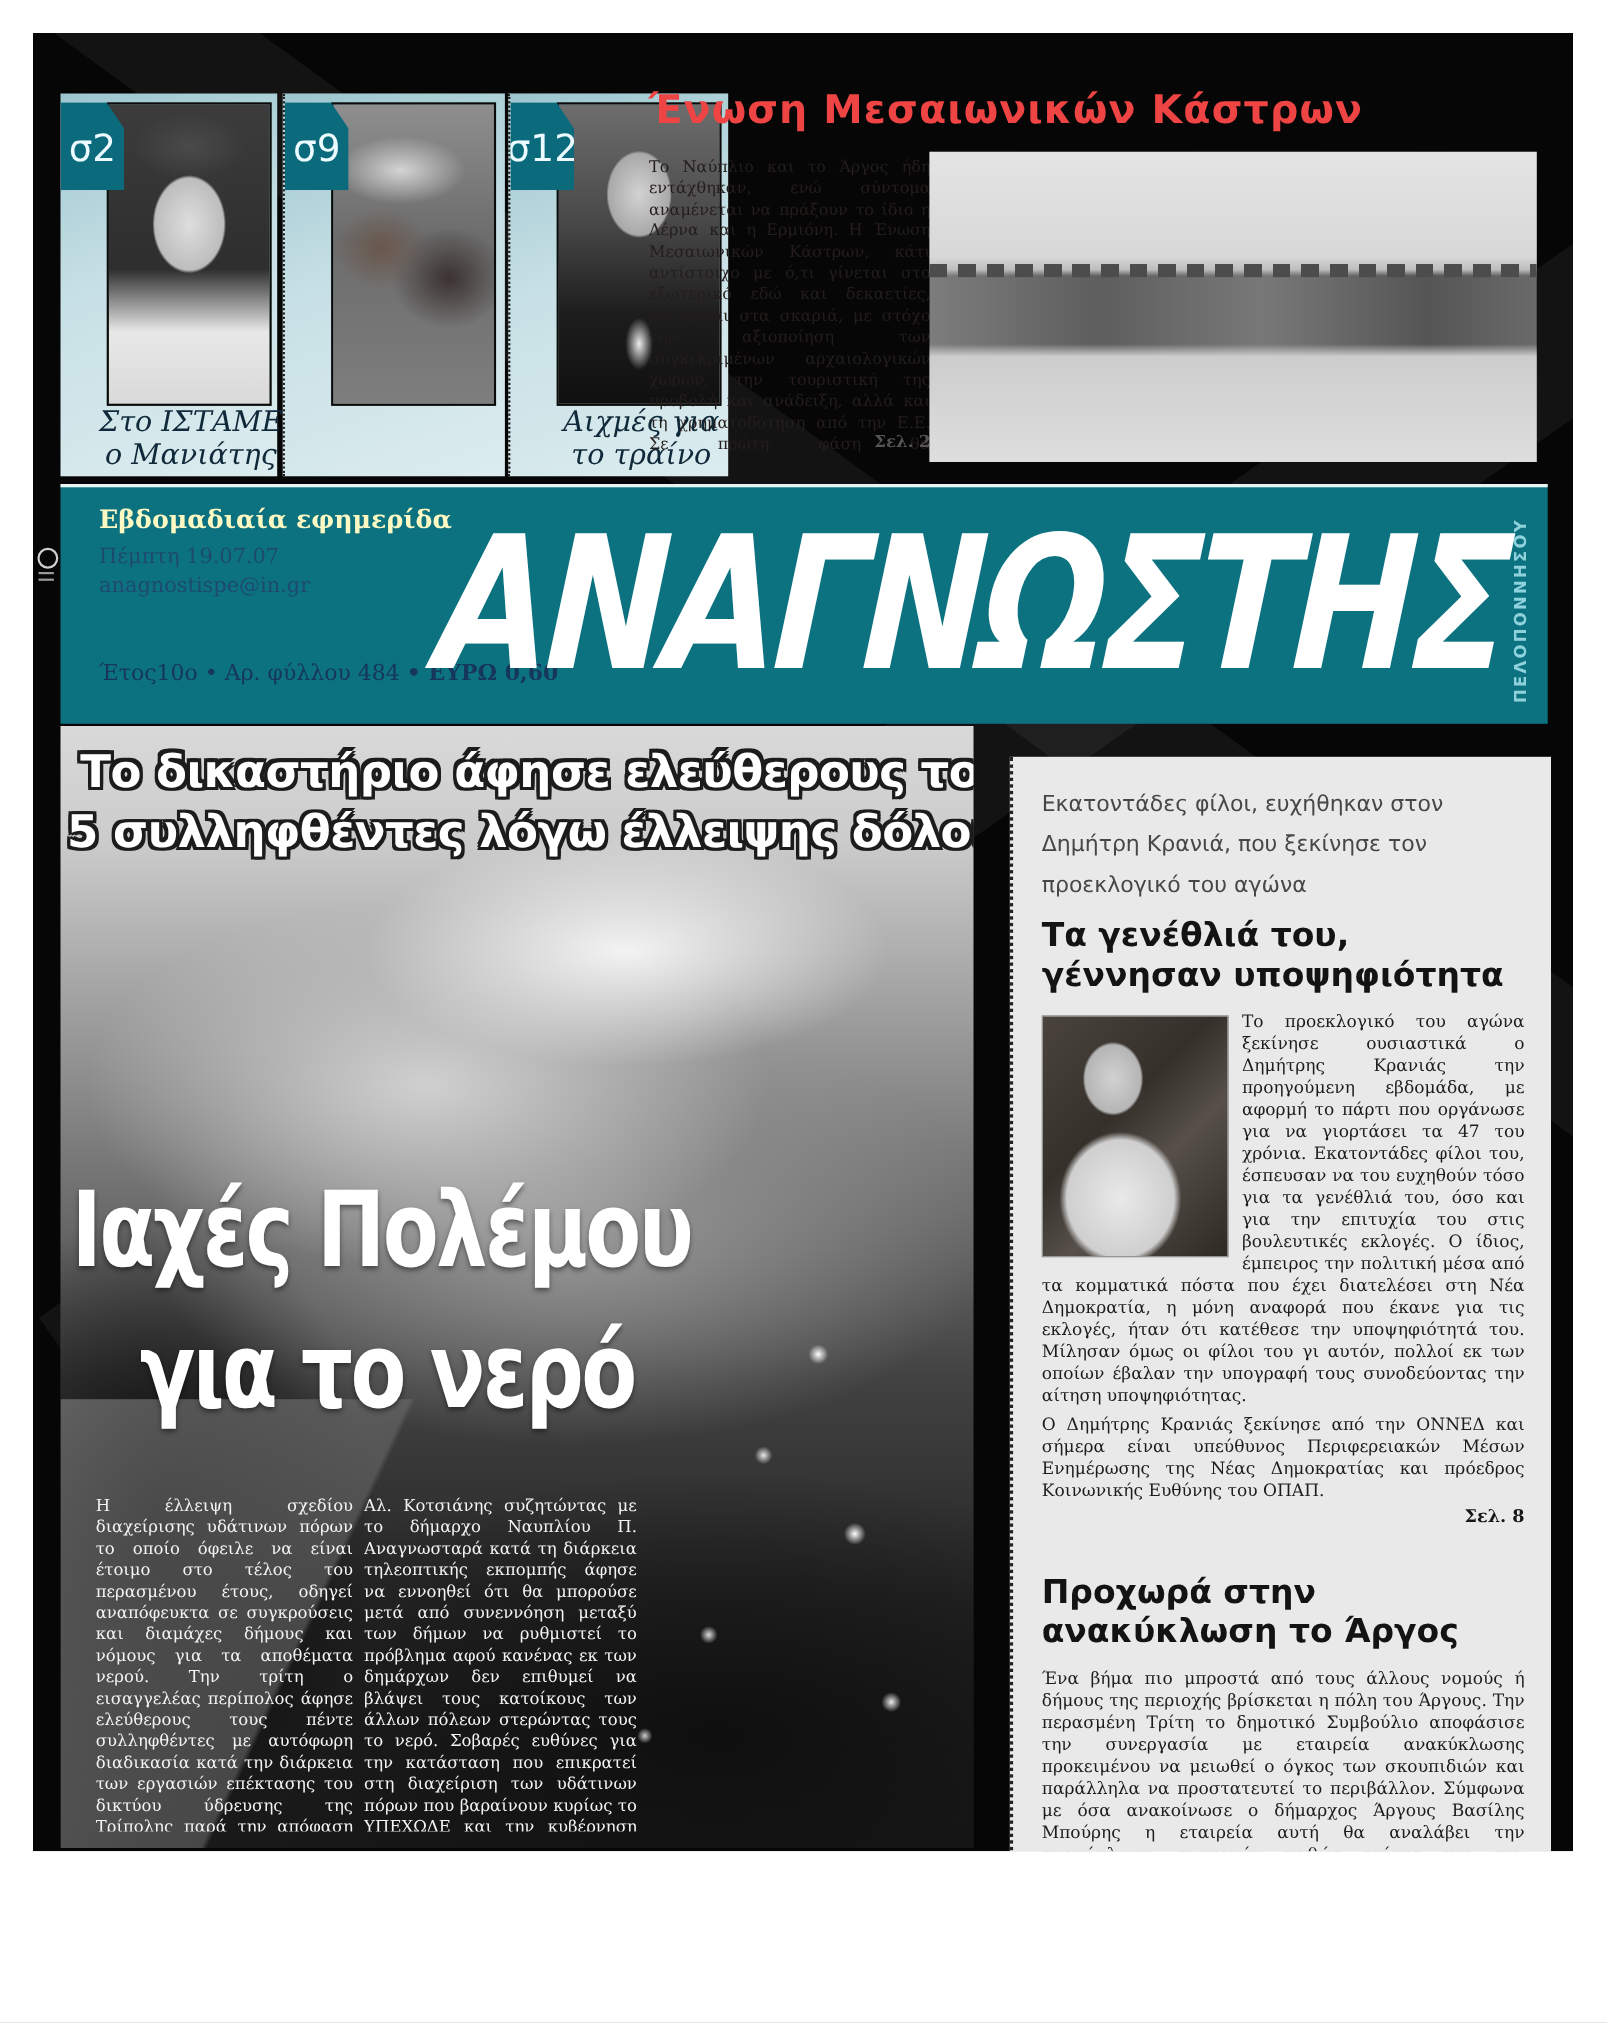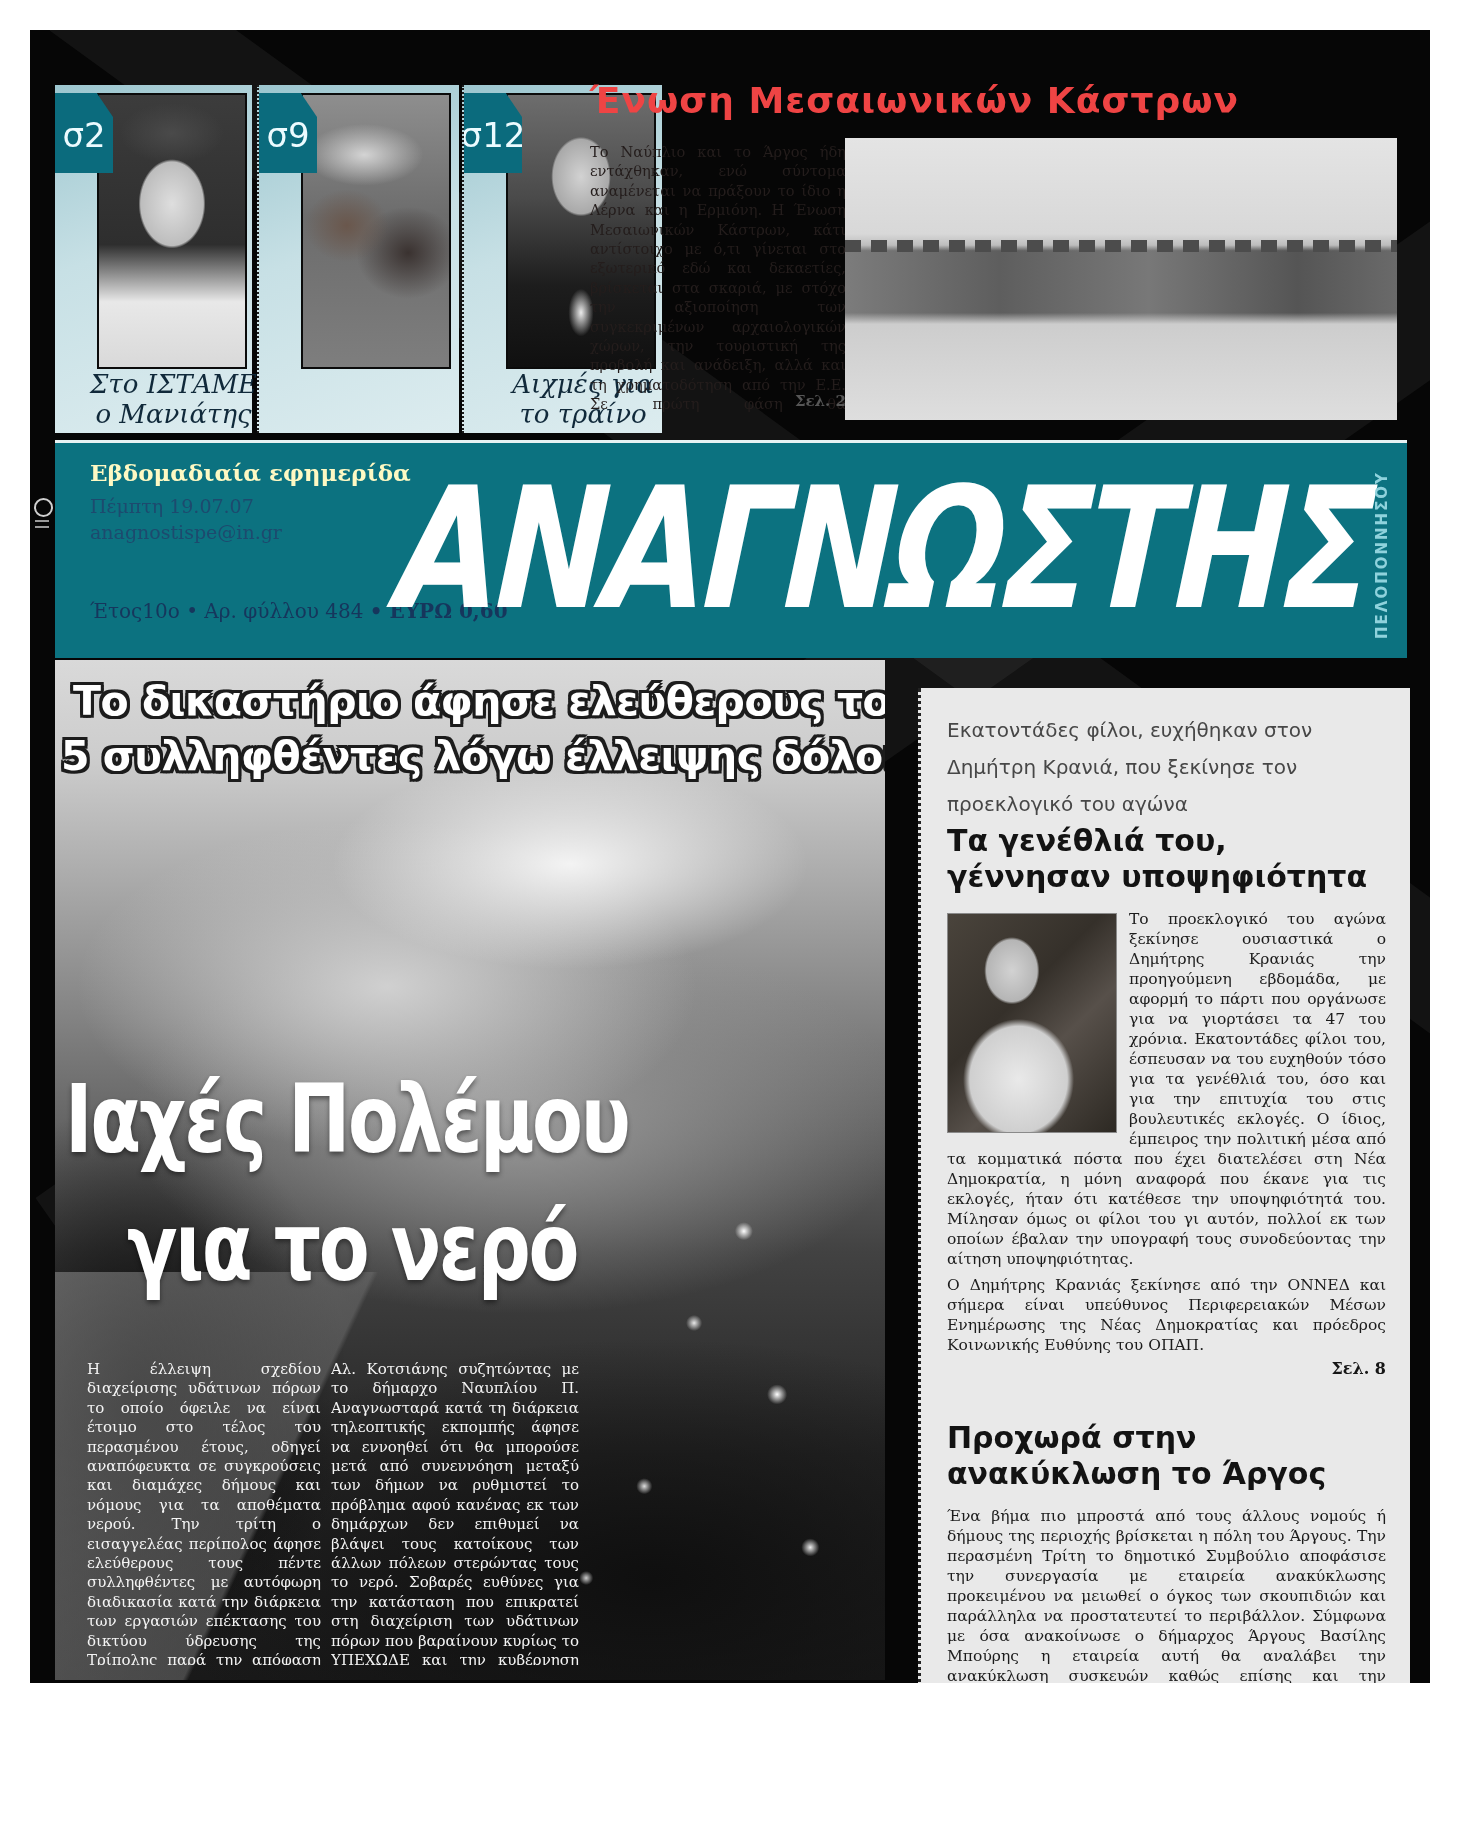--- a/index.html
+++ b/index.html
@@ -97,21 +97,21 @@
   .d2{left:72px;top:540px;}
   .scol{position:absolute;top:700px;height:305px;font-family:"DejaVu Serif",serif;font-size:15px;
         line-height:19.4px;color:#f4f4f4;text-align:justify;overflow:hidden;}
   .scol.c1{left:32px;width:234px;}
   .scol.c2{left:276px;width:248px;}
 
   
   .panel{position:absolute;left:888px;top:658px;width:492px;height:1092px;background:#e9e9e9;
          border-left:3px dotted #222222;box-sizing:border-box;padding:24px 24px 0 26px;}
   .lead{font-size:20px;line-height:37px;color:#474747;}
-  .ptitle{font-size:30px;line-height:36px;font-weight:bold;color:#131313;white-space:pre-line;}
+  .ptitle{margin-top:10px;font-size:30px;line-height:36px;font-weight:bold;color:#131313;white-space:pre-line;}
   .pbody{margin-top:14px;font-family:"DejaVu Serif",serif;font-size:15.5px;line-height:20px;
          color:#1c1c1c;text-align:justify;}
   .kphoto{float:left;width:168px;height:218px;margin:4px 12px 4px 0;border:1px solid #8a8a8a;background:
       radial-gradient(ellipse 46px 56px at 38% 26%,#d2d2d2,#b5b5b5 55%,rgba(0,0,0,0) 60%),
       radial-gradient(ellipse 84px 92px at 42% 76%,#e9e9e9,#cfcfcf 58%,rgba(0,0,0,0) 66%),
       linear-gradient(135deg,#4a443c 0%,#35302a 40%,#57504a 62%,#2d2923 100%);}
   .pref{font-family:"DejaVu Serif",serif;font-weight:bold;font-size:16px;color:#161616;
         text-align:right;margin-top:4px;}
   .ptitle2{margin-top:42px;}
 

